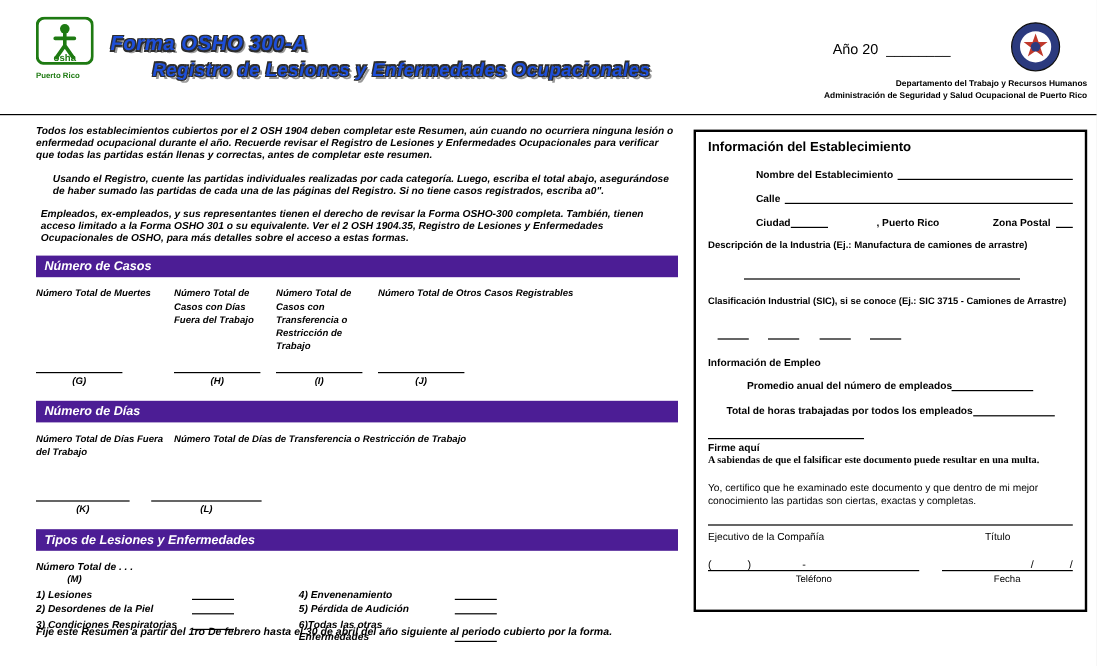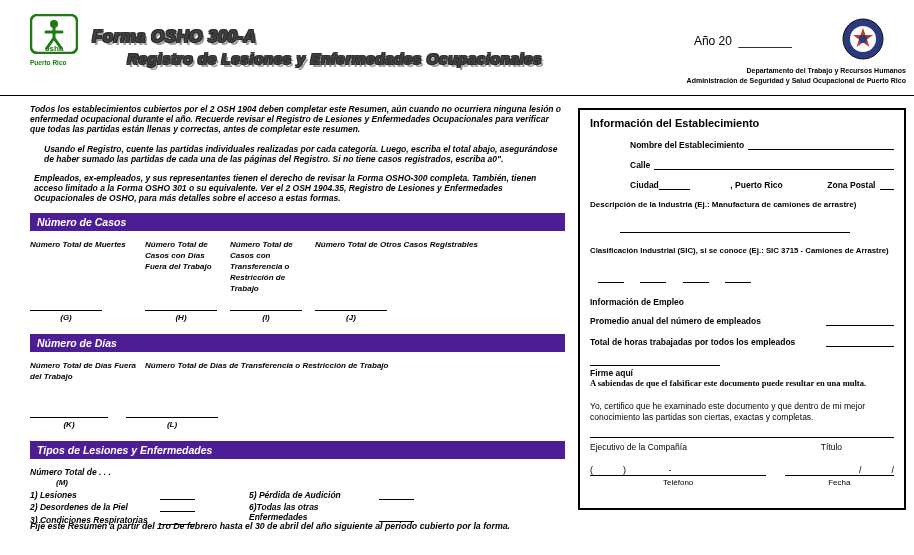--- a/index.html
+++ b/index.html
@@ -7,21 +7,21 @@
   html,body { background:#e8e8e8; }
   body { font-family: "Liberation Sans", sans-serif; }
   .page { position:relative; width:914px; height:555px; background:#ffffff; overflow:hidden; margin:0 auto; }
 
   
   .header { position:absolute; left:0; top:0; width:914px; height:96px; border-bottom:1px solid #000; background:#fff; }
   .logo-wrap { position:absolute; left:30px; top:14px; width:60px; text-align:left; }
   .logo-sub { color:#1e7a12; font-size:6.5px; font-weight:bold; margin-top:1px; }
   .title-block { position:absolute; left:92px; top:26px; }
   .form-title { font-size:17px; font-weight:800; font-style:italic; letter-spacing:.4px;
-    color:#404040;
+    color:#1d4ed8;
     text-shadow:-1px -1px 0 #2d2d2d, 1px -1px 0 #2d2d2d, -1px 1px 0 #2d2d2d, 1px 1px 0 #2d2d2d, 2.5px 2.5px 0 #9a9a9a;
     line-height:1.35; white-space:nowrap; }
   .form-title.l2 { font-size:15.5px;padding-left:35px; }
   .year-label { position:absolute; right:122px; top:34px; font-size:12px; font-weight:normal; white-space:pre; }
   .seal-wrap { position:absolute; right:30px; top:18px; width:42px; height:42px; }
   .dept-lines { position:absolute; right:8px; top:66px; width:320px; text-align:right; font-size:7px; font-weight:bold; line-height:1.45; }
 
   
   .left-col { position:absolute; left:30px; top:104px; width:535px; }
   .intro p { font-size:8.5px; font-weight:bold; font-style:italic; line-height:1.2; margin-bottom:9px; }
@@ -60,21 +60,21 @@
   .rb-title { font-size:11px; font-weight:bold; margin-bottom:11px; }
   .rb-row { display:flex; align-items:flex-end; font-size:8.5px; font-weight:bold; margin-bottom:10px; }
   .rb-row .fill { flex:1; border-bottom:1px solid #000; height:10px; margin-left:4px; }
   .rb-text { white-space:pre;padding-left:40px; }
   .rb-desc { font-size:8px; font-weight:bold; margin-bottom:14px; }
   .rb-center-line { display:block; width:230px; margin:0 0 13px 30px; border-bottom:1px solid #000; height:10px; }
   .rb-sic { font-size:7.8px; font-weight:bold; white-space:nowrap; margin-bottom:10px; }
   .rb-sic-blanks { margin:0 0 12px 8px; }
   .rb-sic-blanks .bl { width:26px; margin-right:12px; }
   .rb-sub { font-size:8.5px; font-weight:bold; margin-bottom:9px; }
-  .rb-flex { display:flex; justify-content:space-between; align-items:flex-end; font-size:8.5px; font-weight:bold; margin-bottom:11px; }
+  .rb-flex { display:flex; justify-content:center; align-items:flex-end; font-size:8.5px; font-weight:bold; margin-bottom:11px; }
   .rb-flex .bl { width:68px; }
   .rb-firme-line { display:block; width:130px; border-bottom:1px solid #000; height:8px; margin-bottom:2px; }
   .rb-firme { font-size:8.5px; font-weight:bold; }
   .rb-multa { font-size:8.5px; font-weight:bold; margin-bottom:13px;font-family:Liberation Serif, serif; }
   .rb-cert { font-size:8.5px; font-weight:normal; line-height:1.3; margin-bottom:14px; }
   .rb-sign-row { display:flex; justify-content:space-between; border-top:1px solid #000; padding-top:4px;
     font-size:8.5px; font-weight:normal; margin-bottom:13px; }
   .rb-sign-row .titulo { margin-right:52px; }
   .rb-phone-row { display:flex; justify-content:space-between; font-size:9px; font-weight:normal; }
   .rb-phone-row span { white-space:pre; }
@@ -196,20 +196,24 @@
           <span class="lbl">2) Desordenes de la Piel</span>
           <span class="bl"></span>
         </div>
         <div class="tipo-item">
           <span class="lbl">3) Condiciones Respiratorias</span>
           <span class="bl"></span>
         </div>
       </div>
       <div>
         <div class="tipo-item">
+          <span class="lbl">4) Envenenamiento</span>
+          <span class="bl"></span>
+        </div>
+        <div class="tipo-item">
           <span class="lbl">5) Pérdida de Audición</span>
           <span class="bl"></span>
         </div>
         <div class="tipo-item">
           <span class="lbl">6)Todas las otras Enfermedades</span>
           <span class="bl"></span>
         </div>
       </div>
     </div>
   </div>

